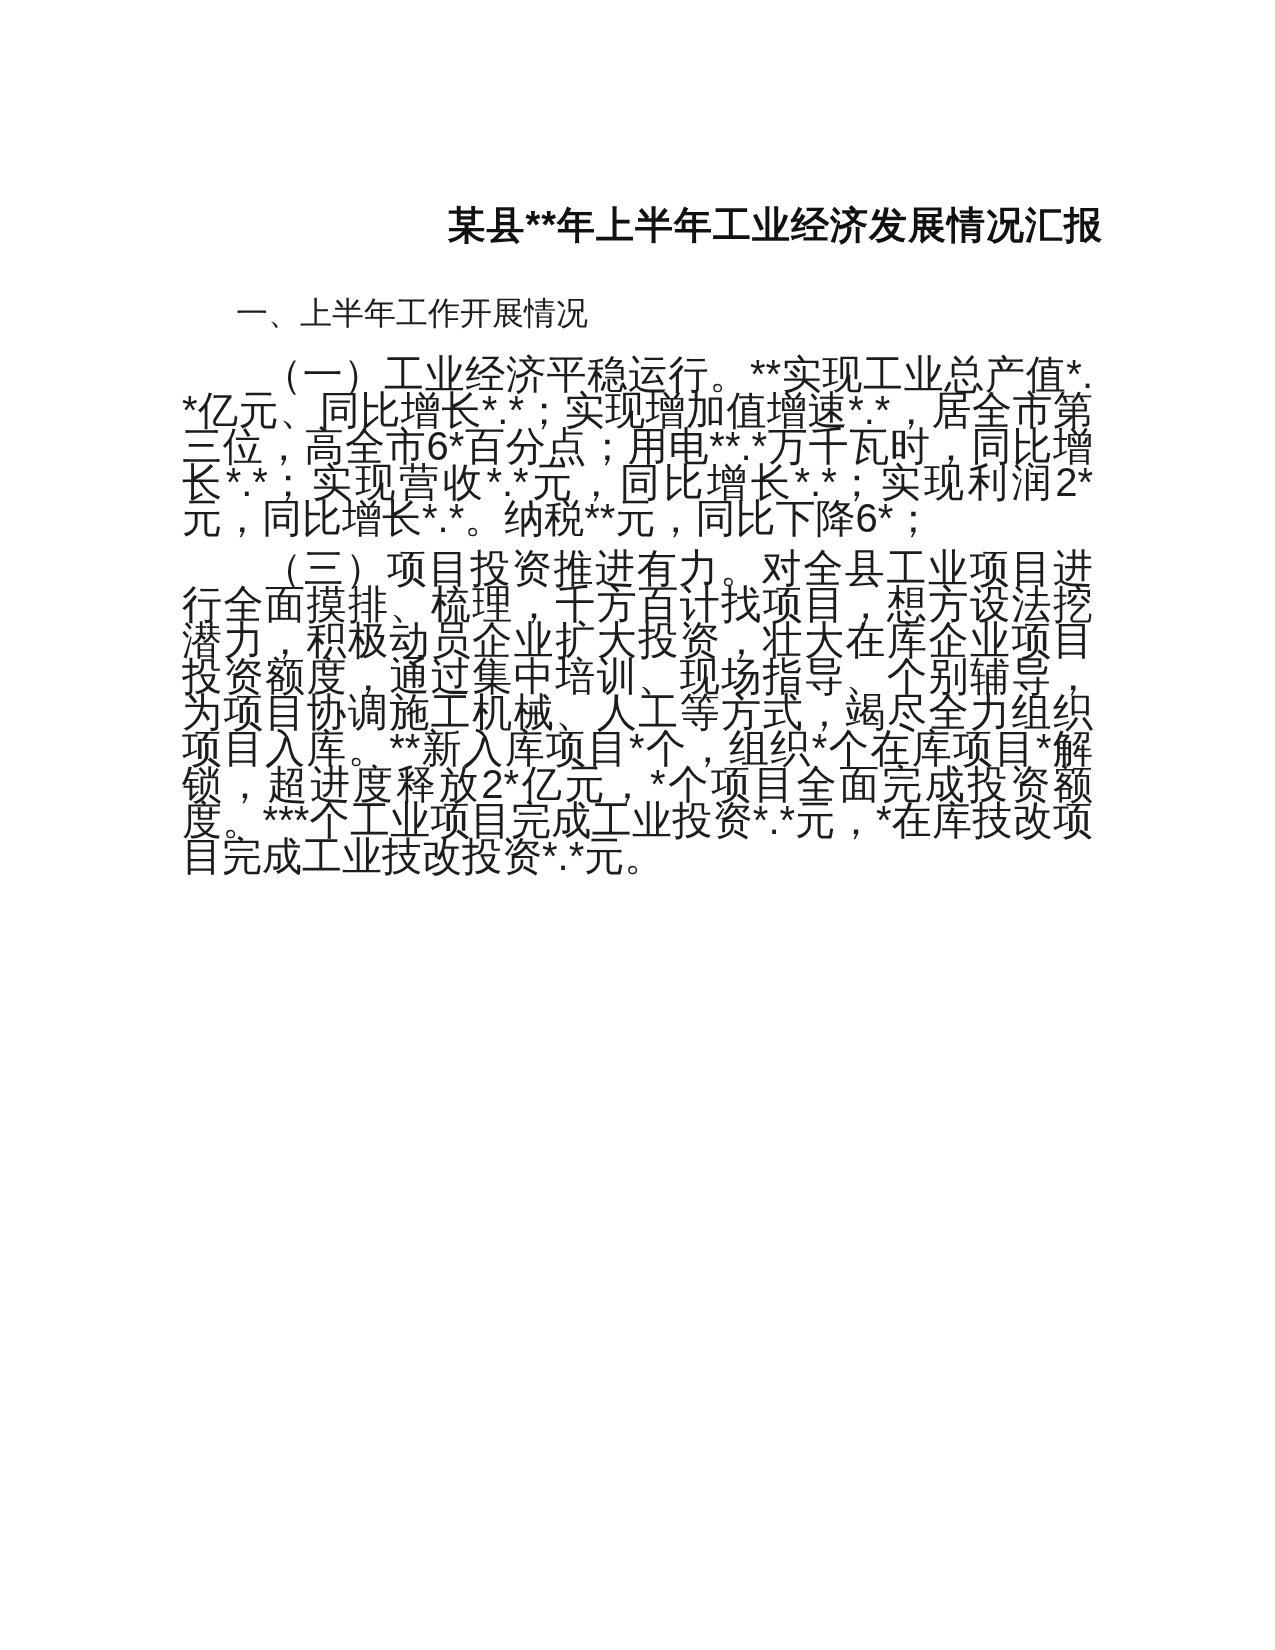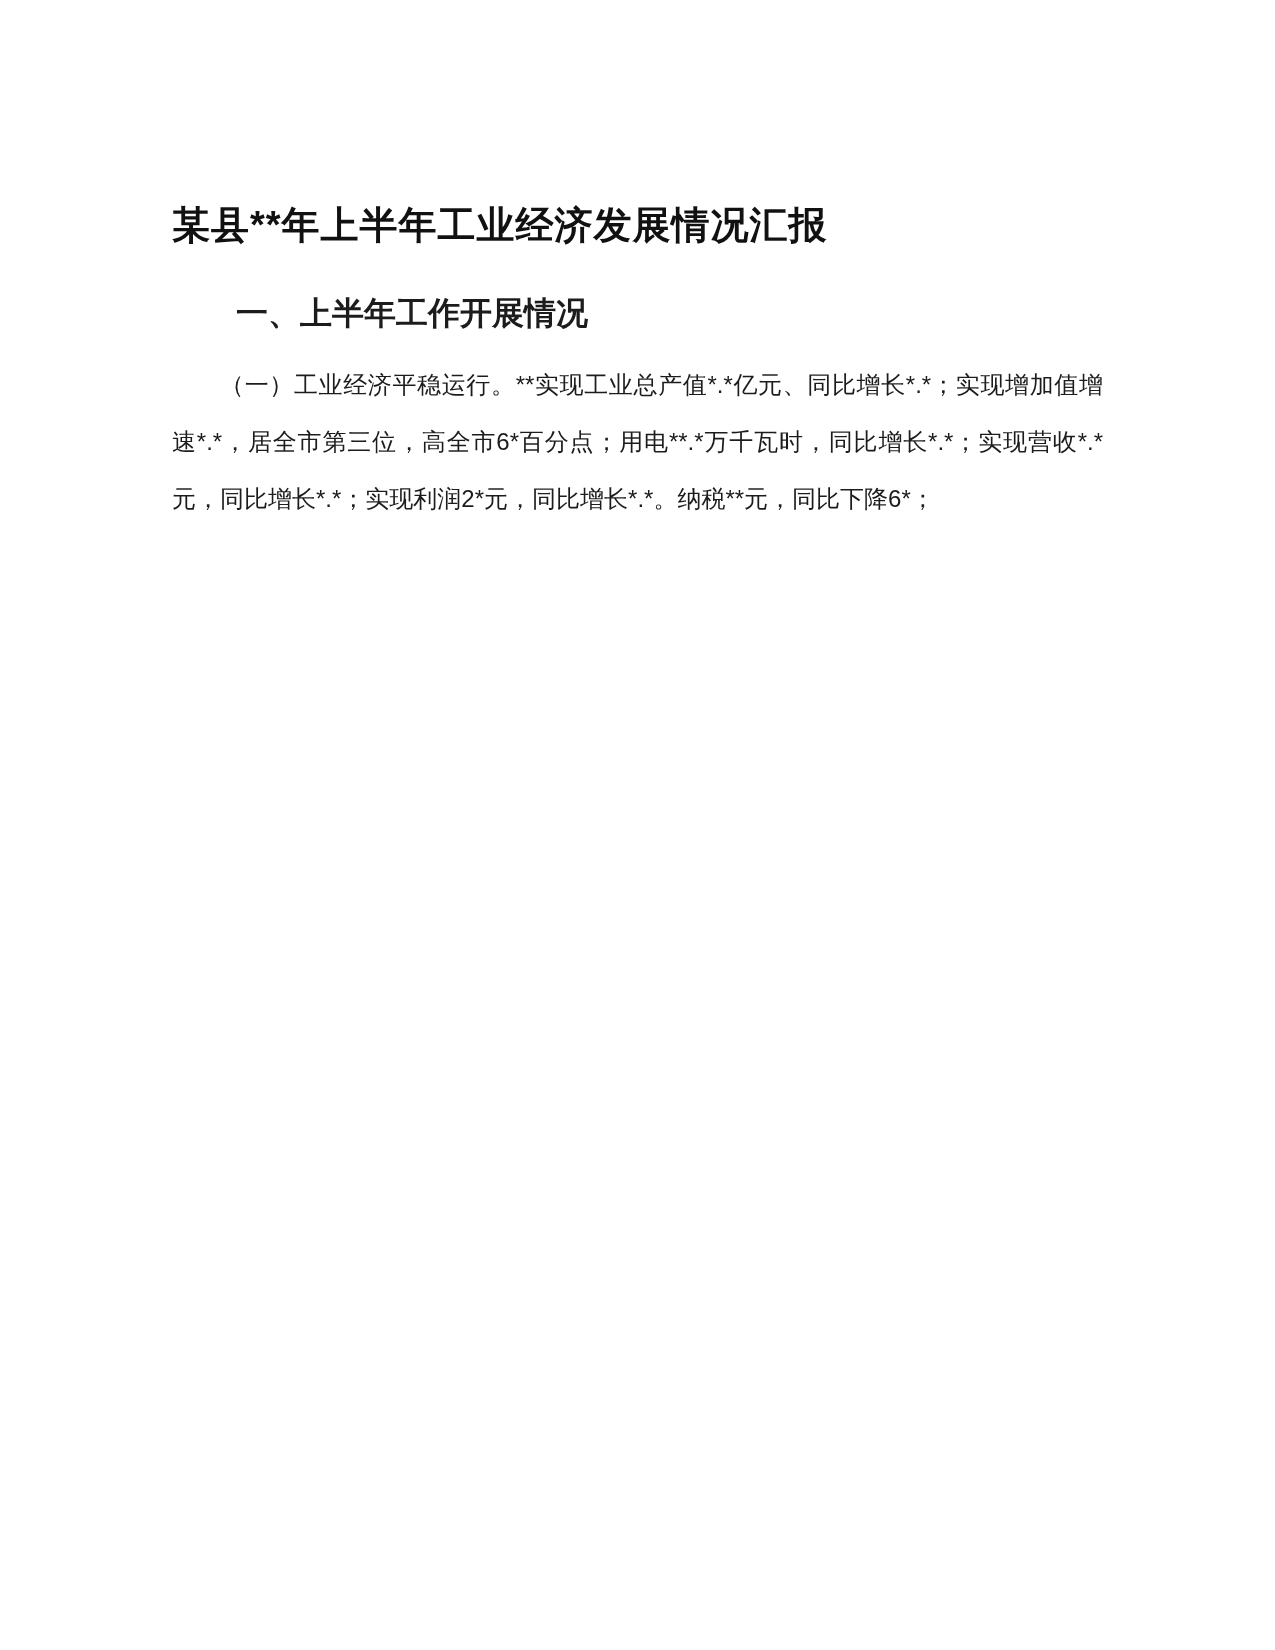--- a/index.html
+++ b/index.html
@@ -14,47 +14,47 @@
     margin: 0 auto;
     background: #ffffff;
     color: #1a1a1a;
     box-sizing: border-box;
     padding: 200px 172px 80px 172px;
     font-family: "Liberation Sans", "DejaVu Sans", sans-serif;
   }
   .doc-title {
     font-size: 38px;
     font-weight: 700;
-    text-align: left;
+    text-align: right;
     letter-spacing: 1px;
     margin: 0 0 34px 0;
     color: #111111;
   }
   .para {
-    font-size: 24px;
-    line-height: 57px;
+    font-size: 40px;
+    line-height: 36px;
     text-align: justify;
     text-indent: 2em;
-    margin: 14px 0;
+    margin: 14px 10px;
     color: #1c1c1c;
     word-break: break-all;
   }
   .section-heading {
     font-size: 32px;
     line-height: 57px;
     text-indent: 2em;
     margin: 0 0 10px 0;
     color: #1c1c1c;
-    font-weight: bold;
   }
 </style>
 </head>
 <body>
 
 <div class="page">
   <h1 class="doc-title">某县**年上半年工业经济发展情况汇报</h1>
 
   <div class="section-heading">一、上半年工作开展情况</div>
 
   <p class="para">（一）工业经济平稳运行。**实现工业总产值*.*亿元、同比增长*.*；实现增加值增速*.*，居全市第三位，高全市6*百分点；用电**.*万千瓦时，同比增长*.*；实现营收*.*元，同比增长*.*；实现利润2*元，同比增长*.*。纳税**元，同比下降6*；</p>
 
 
+  <p class="para">（三）项目投资推进有力。对全县工业项目进行全面摸排、梳理，千方百计找项目，想方设法挖潜力，积极动员企业扩大投资，壮大在库企业项目投资额度，通过集中培训、现场指导、个别辅导，为项目协调施工机械、人工等方式，竭尽全力组织项目入库。**新入库项目*个，组织*个在库项目*解锁，超进度释放2*亿元，*个项目全面完成投资额度。***个工业项目完成工业投资*.*元，*在库技改项目完成工业技改投资*.*元。</p>
 </div>
 
 </body></html>

